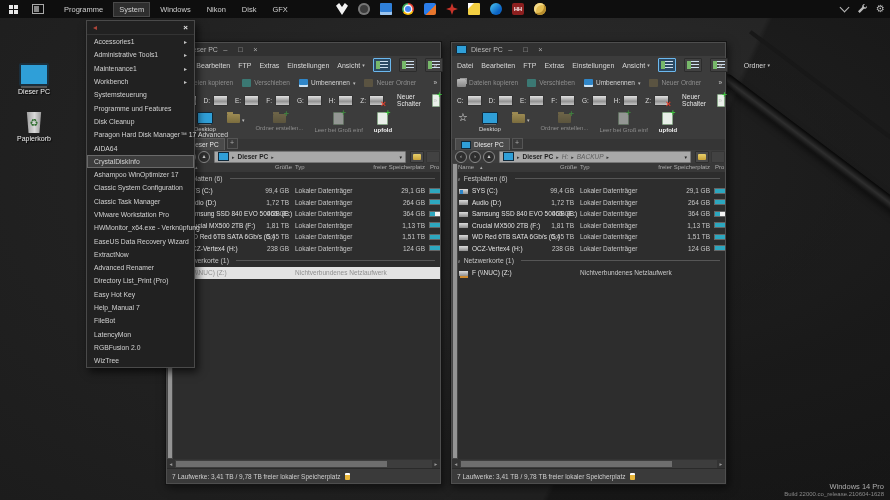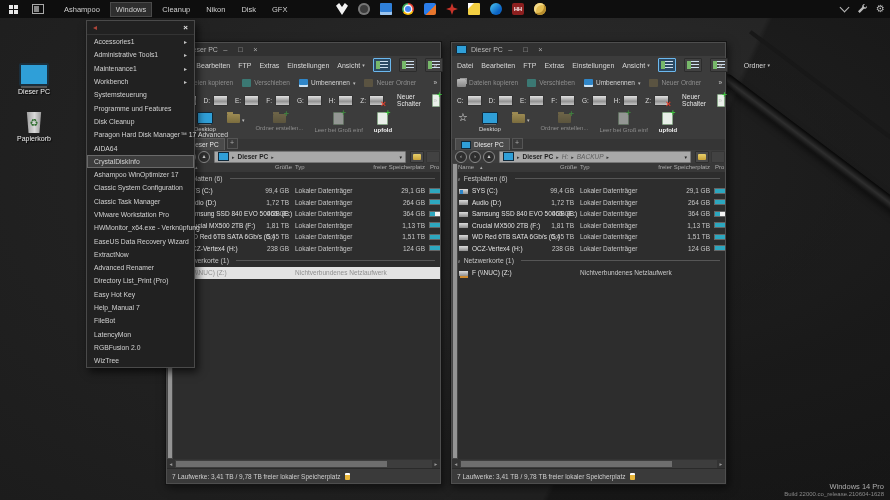--- a/index.html
+++ b/index.html
@@ -793,23 +793,23 @@
 
 <div class="taskbar">
   <div class="tb-start">
       <i></i>
       <i></i>
       <i></i>
       <i></i>
     </div>
   <div class="tb-switch"></div>
   <div class="tb-menu">
-      <div class="tb-item">Ashampoo</div>
-      <div class="tb-item active">Windows</div>
-      <div class="tb-item">Cleanup</div>
+      <div class="tb-item">Programme</div>
+      <div class="tb-item active">System</div>
+      <div class="tb-item">Windows</div>
       <div class="tb-item">Nikon</div>
       <div class="tb-item">Disk</div>
       <div class="tb-item">GFX</div>
     </div>
   <div class="tray">
       <span class="fox-icon"></span>
       <span class="dark-circle-icon"></span>
       <span class="pc-share-icon"></span>
       <span class="chrome-icon"></span>
       <span class="blue-orange-app-icon"></span>

